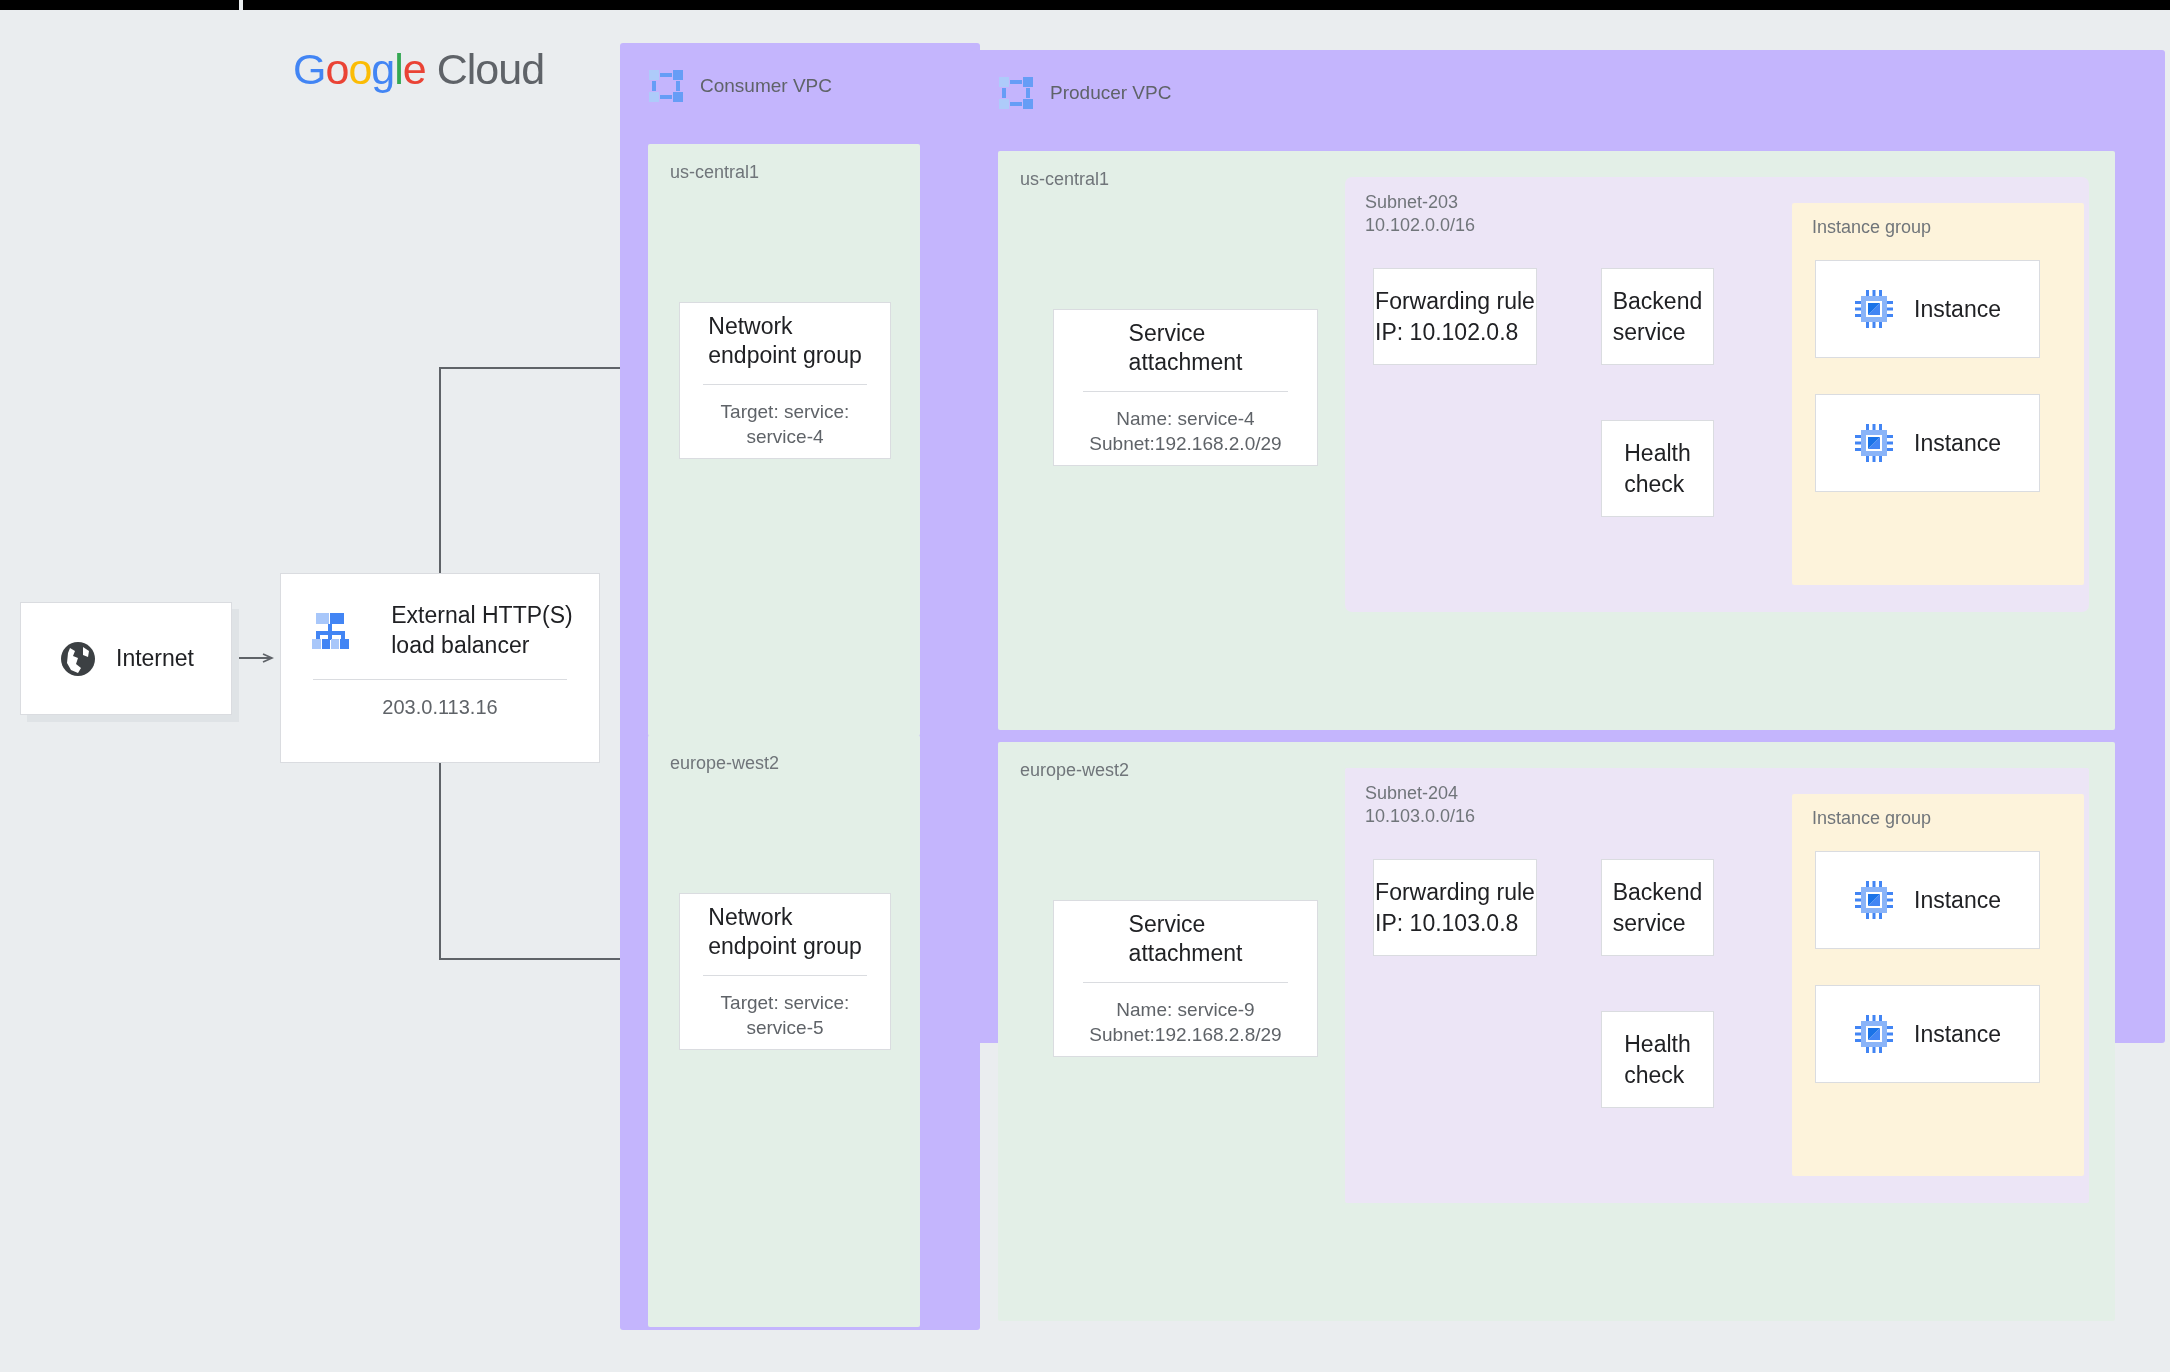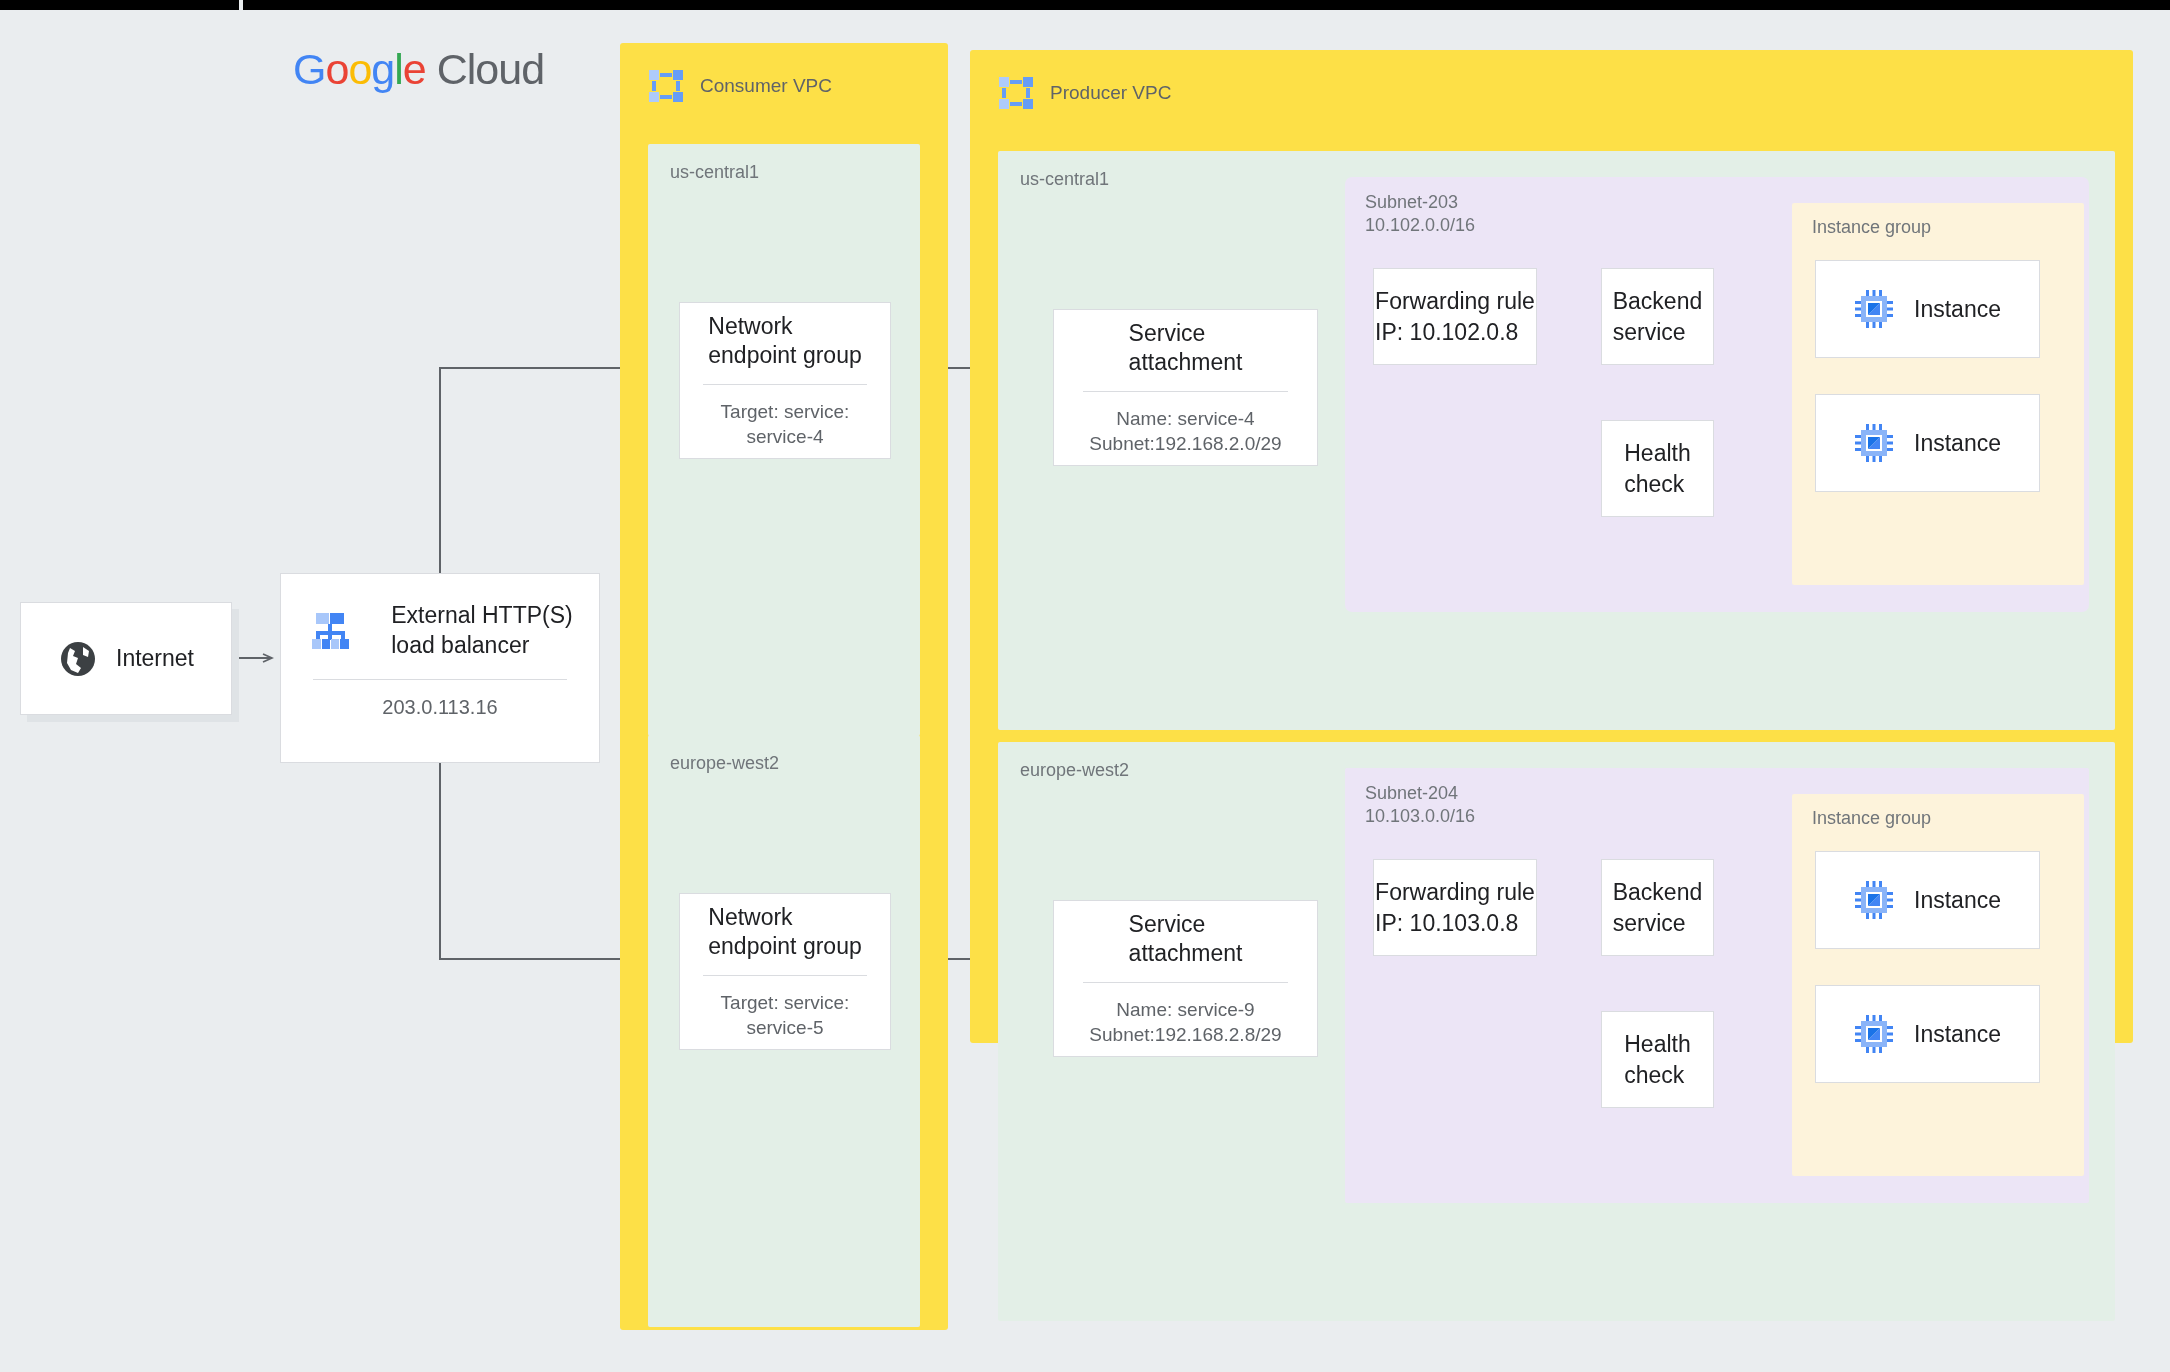--- a/index.html
+++ b/index.html
@@ -17,21 +17,21 @@
 
   
   #gclogo{position:absolute;left:293px;top:35px;font-size:43px;letter-spacing:-1px;
           font-family:"Liberation Sans", sans-serif;white-space:nowrap;}
   #gclogo span{font-weight:400;}
   .g1{color:#4285F4;} .g2{color:#EA4335;} .g3{color:#FBBC05;}
   .g4{color:#4285F4;} .g5{color:#34A853;} .g6{color:#EA4335;}
   .gcloud{color:#5f6368;margin-left:11px;}
 
   
-  .vpc{position:absolute;background:#fde047;border-radius:3px;}
+  .vpc{position:absolute;background:#c4b5fd;border-radius:3px;padding-left:32px;}
   .vpc-hd{position:absolute;left:28px;top:26px;display:flex;align-items:center;gap:16px;}
   .vpc-title{font-size:19px;color:#5f6368;white-space:nowrap;}
 
   .region{position:absolute;background:#e3efe7;border-radius:2px;}
   .region-label{position:absolute;left:22px;top:18px;font-size:18px;color:#70757a;white-space:nowrap;}
 
   .subnet{position:absolute;background:#ece5f6;border-radius:2px;}
   .subnet-label{position:absolute;left:20px;top:14px;font-size:18px;color:#70757a;line-height:1.28;white-space:pre-line;}
 
   .igroup{position:absolute;background:#fdf3db;border-radius:2px;}

